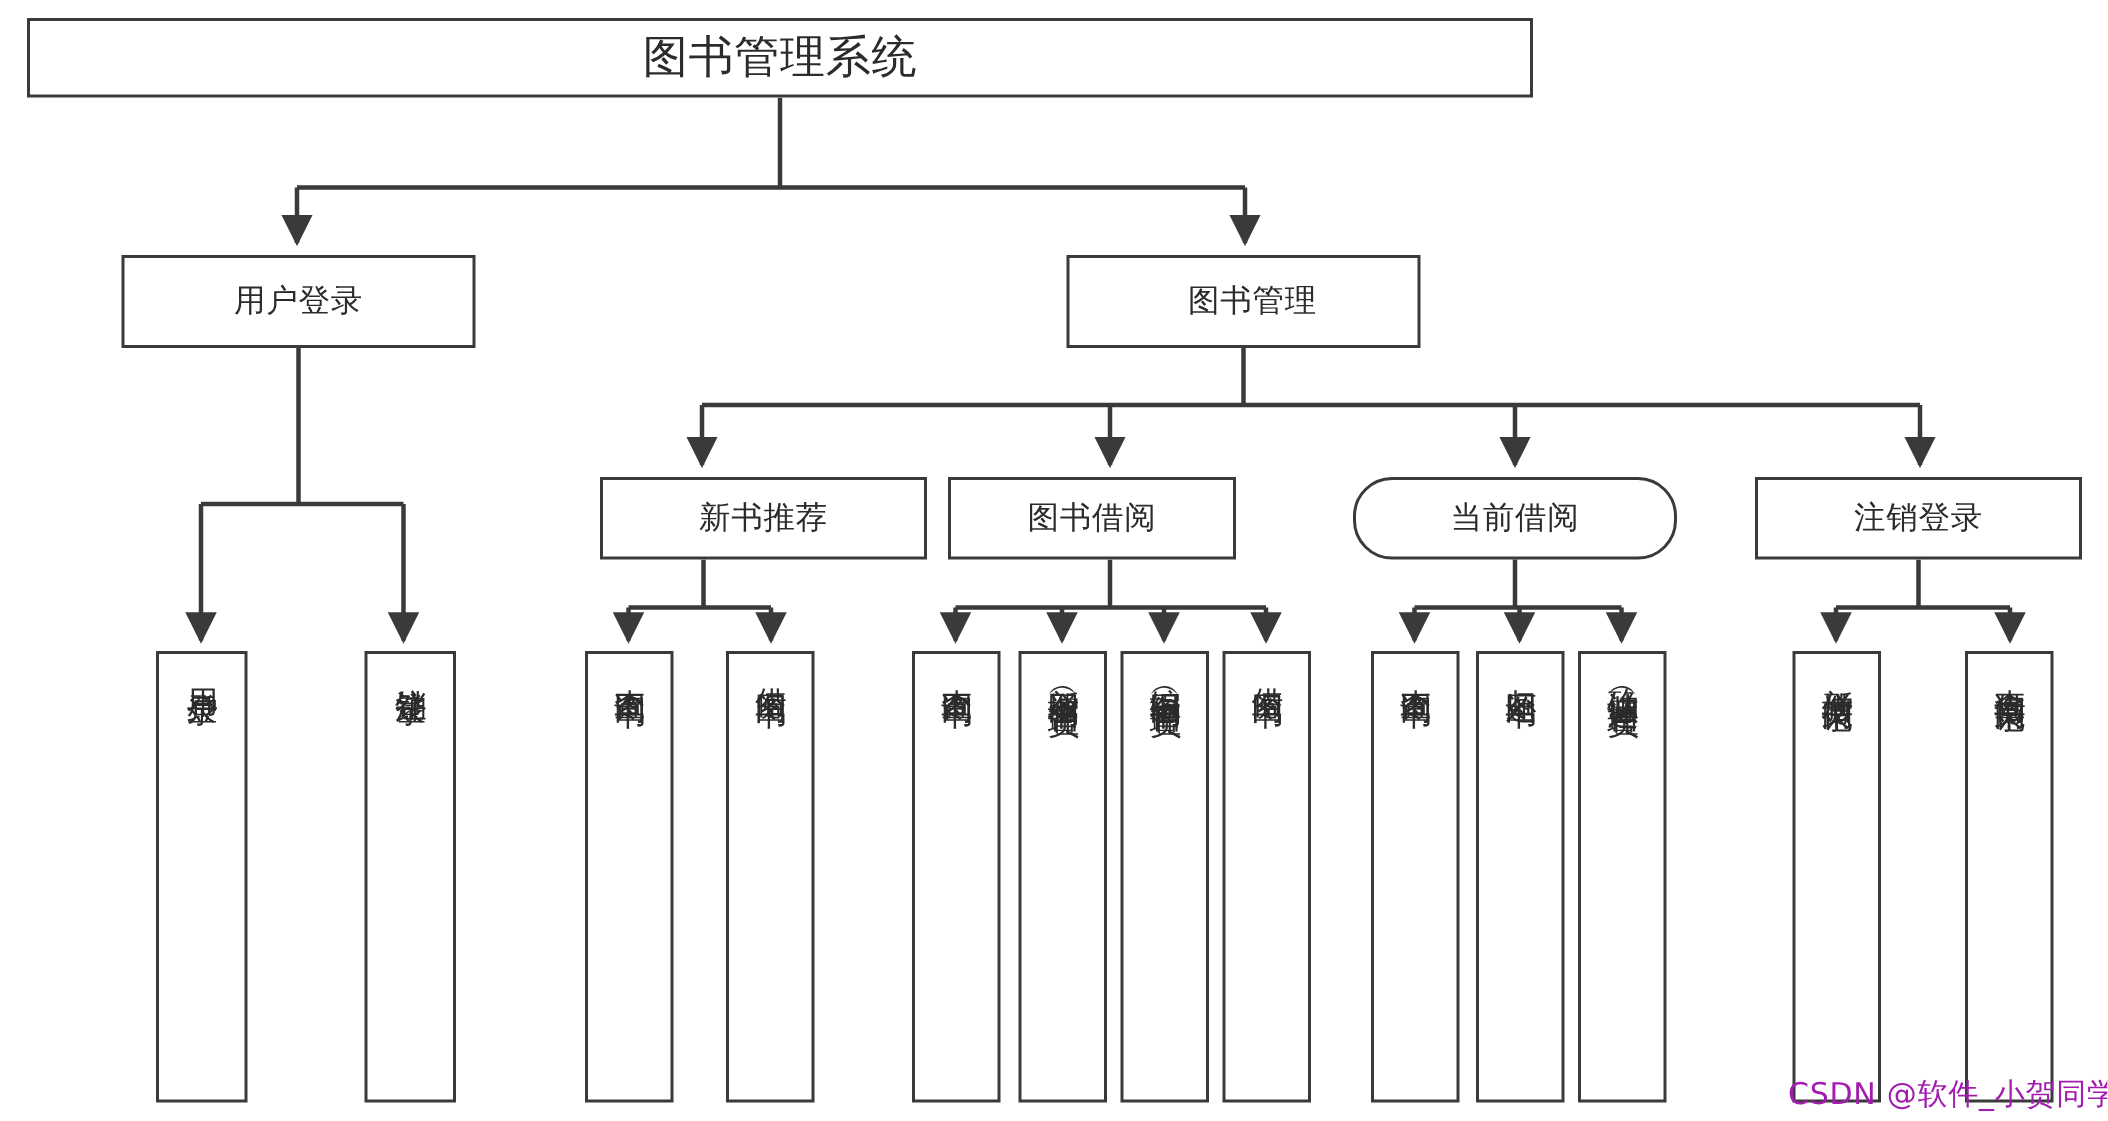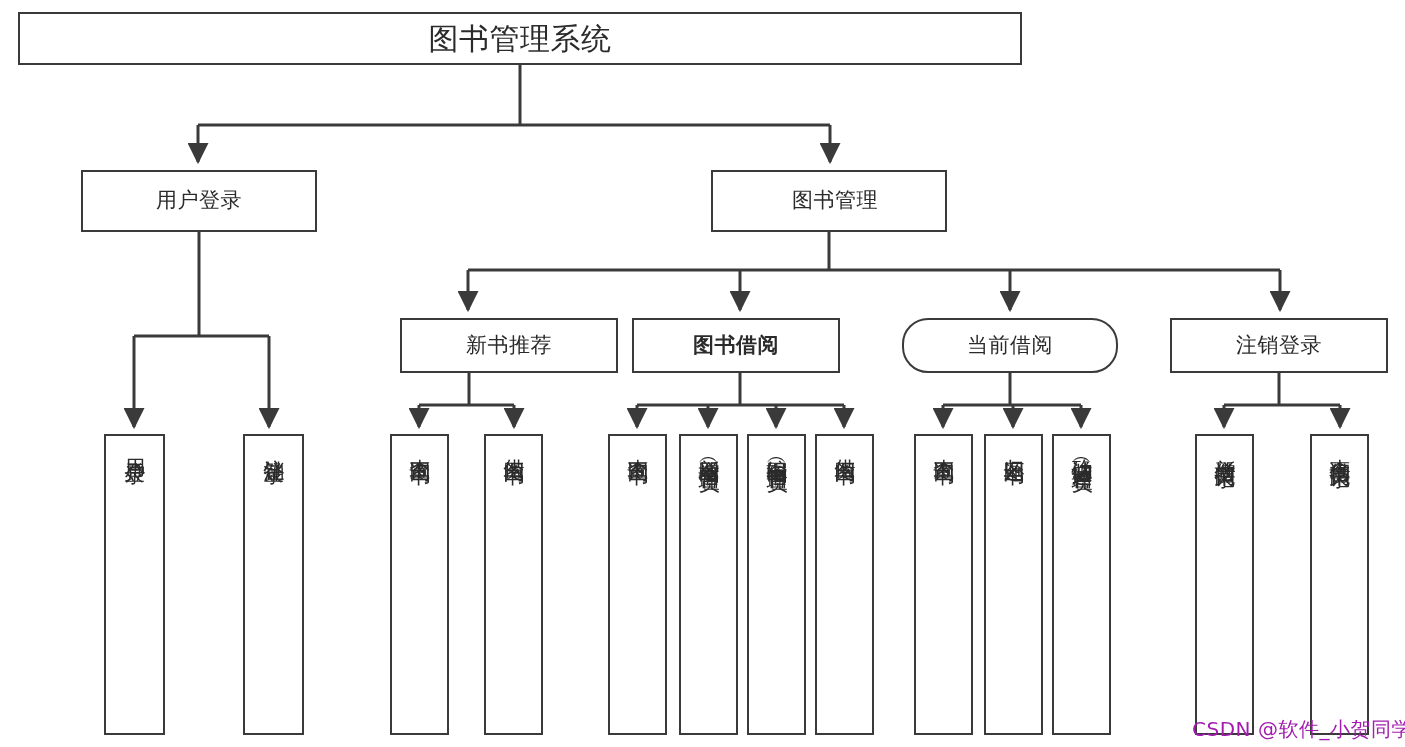--- a/index.html
+++ b/index.html
@@ -132,21 +132,21 @@
   <div class="node horiz" style="left:81px;top:170px;width:236px;height:62px;">
     <span class="node-label">用户登录</span>
   </div>
   <div class="node horiz" style="left:711px;top:170px;width:236px;height:62px;padding-left:12px;">
     <span class="node-label">图书管理</span>
   </div>
 
   <div class="node horiz" style="left:360px;top:318px;width:218px;height:55px;margin-left:40px;">
     <span class="node-label">新书推荐</span>
   </div>
-  <div class="node horiz" style="left:632px;top:318px;width:208px;height:55px;font-weight:bold;">
+  <div class="node horiz" style="left:632px;top:318px;width:192px;height:55px;">
     <span class="node-label">图书借阅</span>
   </div>
   <div class="node horiz" style="left:902px;top:318px;width:216px;height:55px;border-radius:26px;">
     <span class="node-label">当前借阅</span>
   </div>
   <div class="node horiz" style="left:1170px;top:318px;width:218px;height:55px;">
     <span class="node-label">注销登录</span>
   </div>
 
   <div class="node vert" style="left:104px;top:434px;width:61px;height:301px;">

